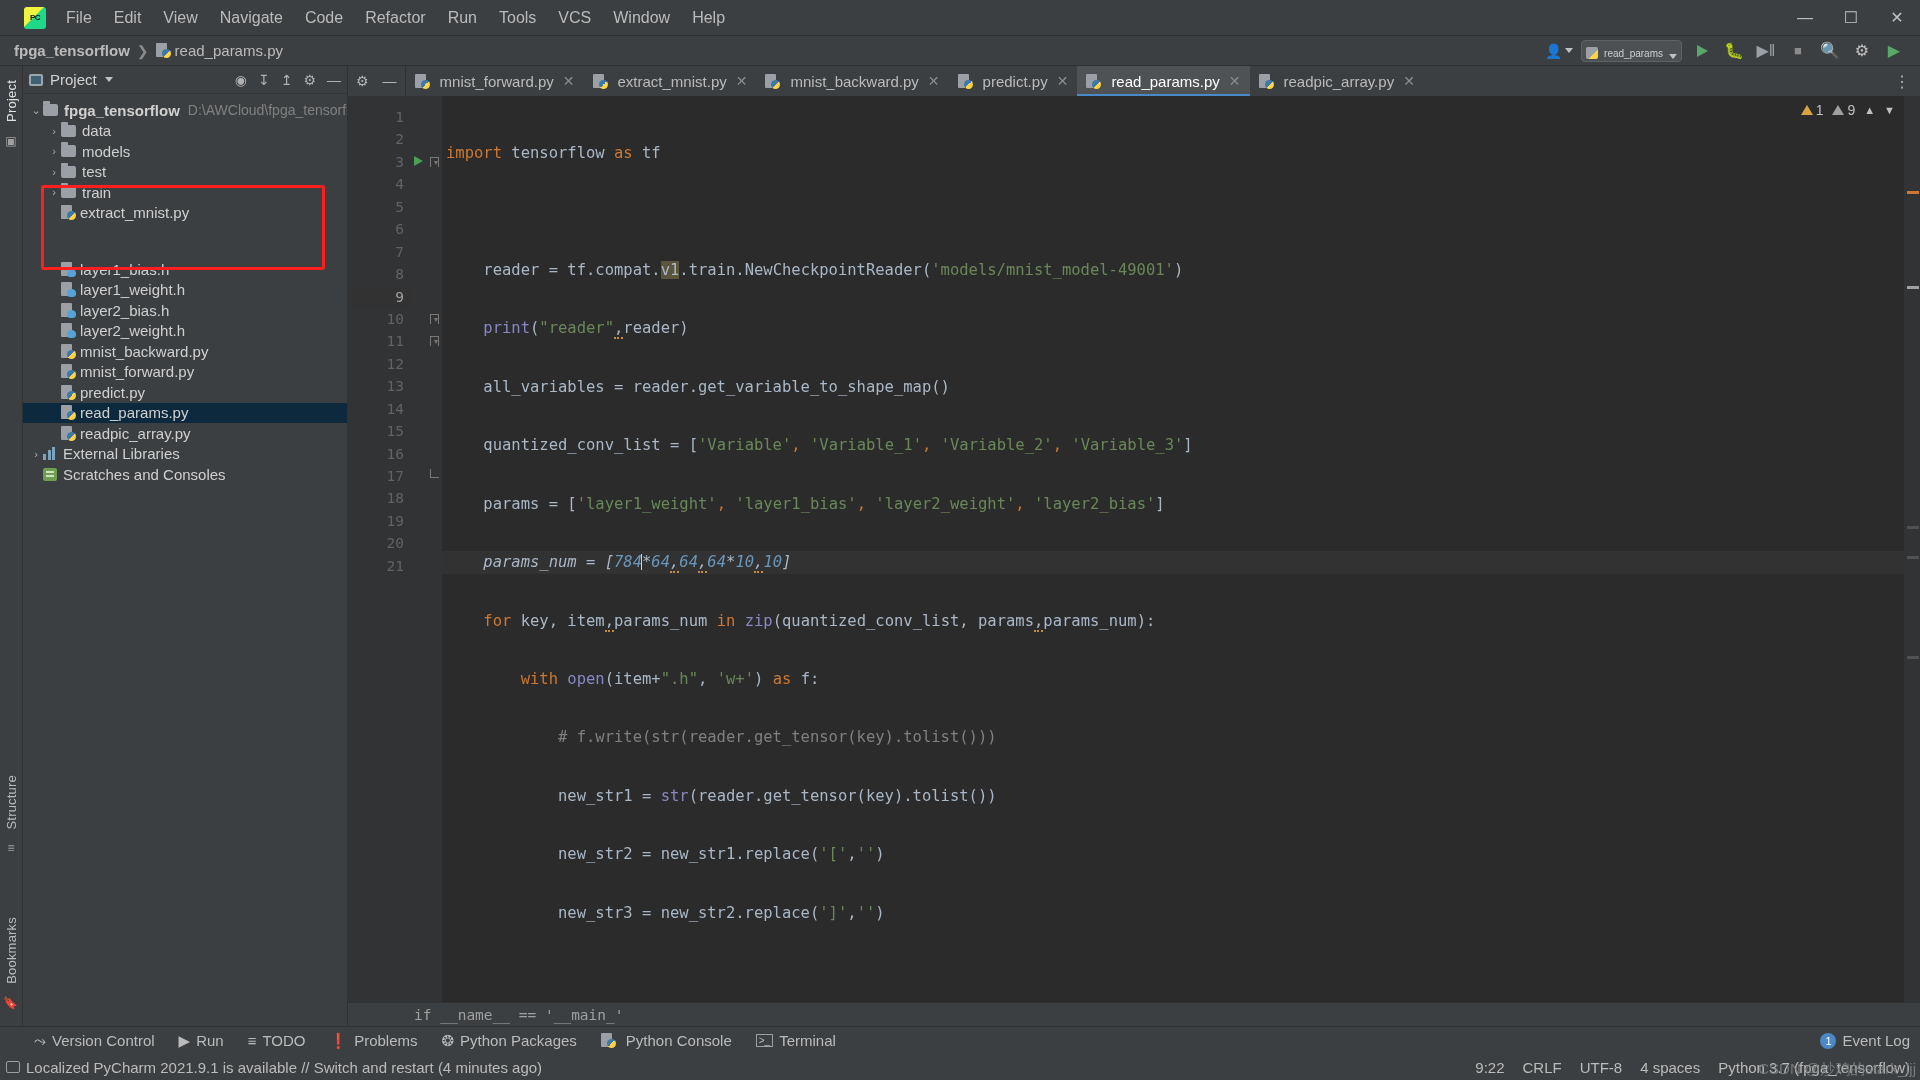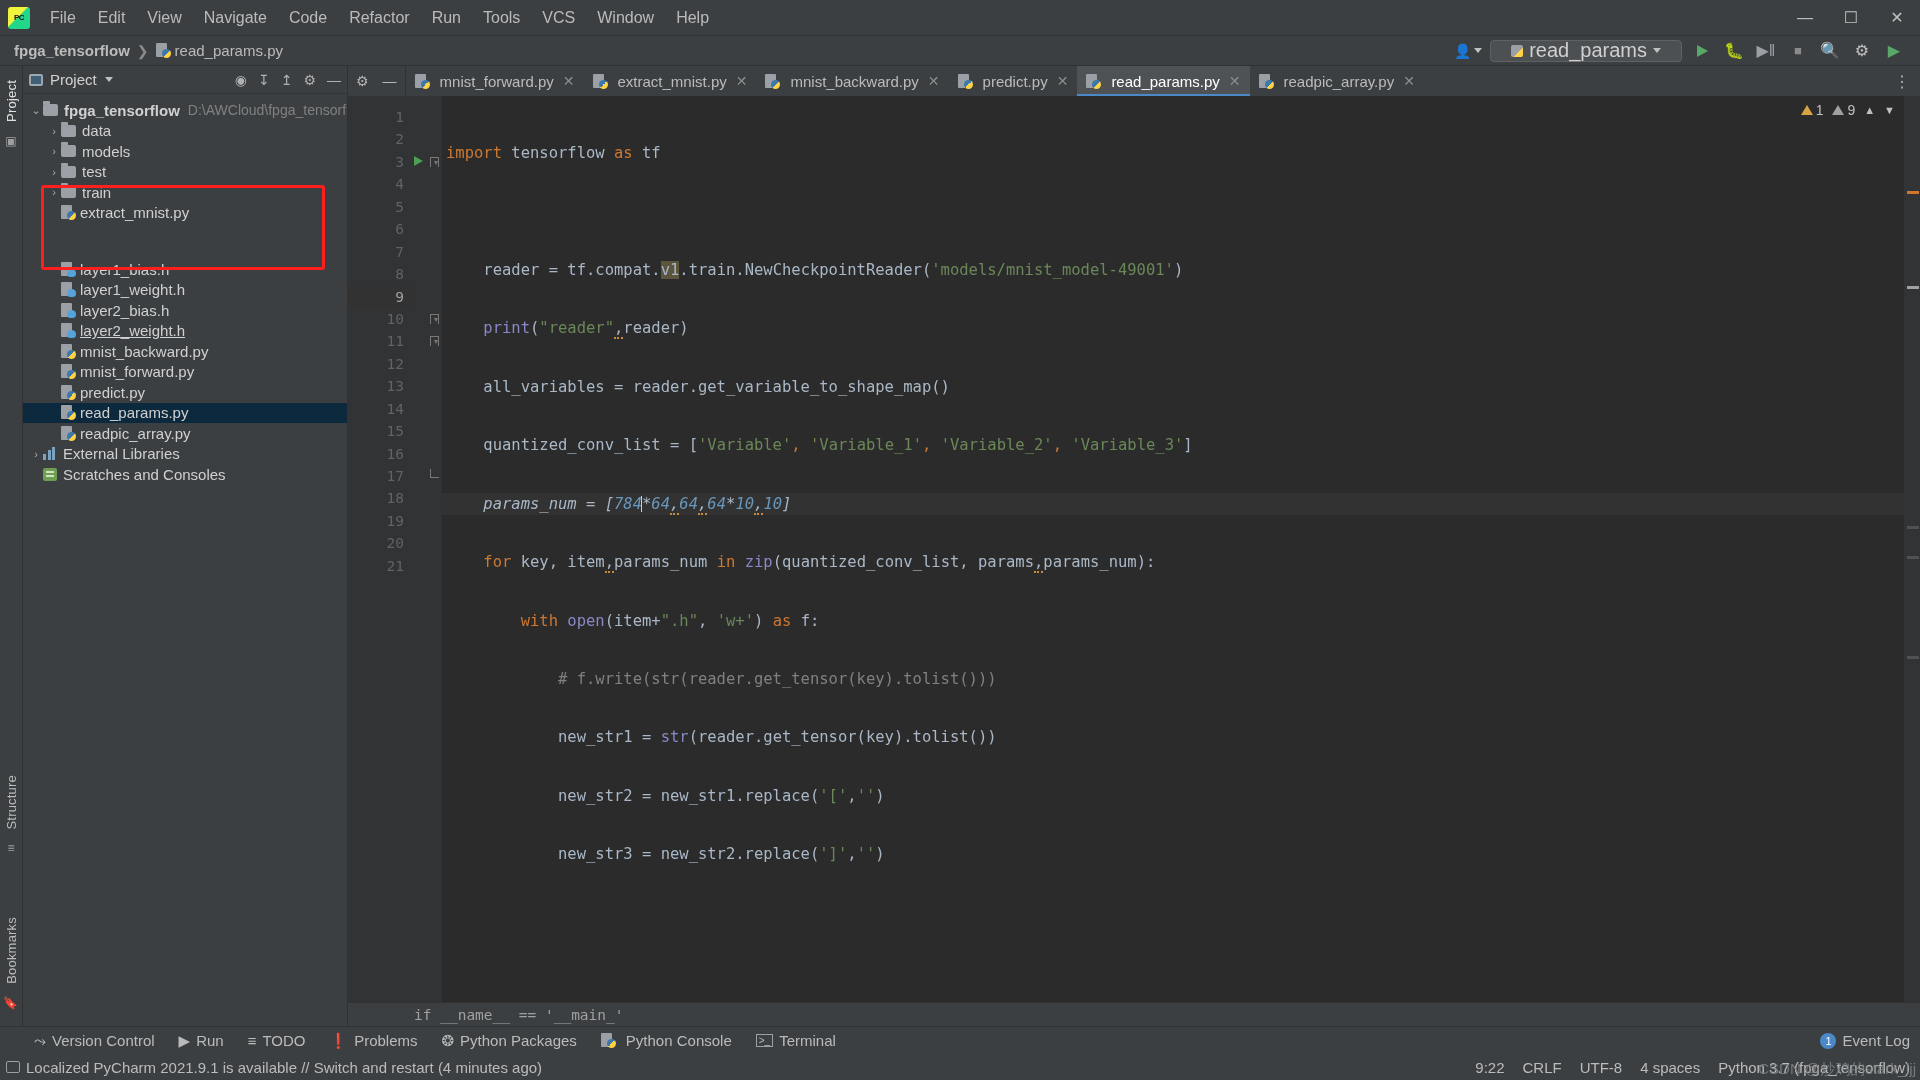--- a/index.html
+++ b/index.html
@@ -12,21 +12,21 @@
     -webkit-font-smoothing:antialiased;
   }
   .app { width:1920px; height:1080px; display:flex; flex-direction:column; position:relative; }
 
   
   .titlebar {
     height:36px; background:#3c3f41; display:flex; align-items:center;
     border-bottom:1px solid #2f3133; flex:none; position:relative;
   }
   .pc-logo {
-    width:22px; height:22px; margin-left:8px; margin-right:10px;
+    width:22px; height:22px; margin-left:24px; margin-right:10px;
     background:linear-gradient(135deg,#f0f43c 0%,#f0f43c 45%,#21d789 46%,#21d789 100%);
     border-radius:3px; display:flex; align-items:center; justify-content:center;
     font-size:8px; font-weight:bold; color:#111; flex:none;
   }
   .pc-logo span { letter-spacing:-0.5px; }
   .menu { display:flex; align-items:center; gap:2px; }
   .menu-item {
     padding:4px 10px; font-size:16px; color:#bbbbbb; cursor:default; white-space:nowrap;
   }
   .win-title {
@@ -64,22 +64,22 @@
   .h-ico::before {
     content:""; position:absolute; left:0; top:0; width:11px; height:14px;
     background:#9aa0a6; border-radius:1px;
   }
   .h-ico::after {
     content:""; position:absolute; right:-1px; bottom:0px; width:9px; height:8px;
     background:#56a3d9; border-radius:50% 50% 40% 40%;
   }
   .nav-right { margin-left:auto; display:flex; align-items:center; gap:8px; padding-right:8px; }
   .runcfg {
-    display:flex; align-items:center; gap:6px; background:#4c5052; border:1px solid #5e6264;
-    border-radius:4px; padding:2px 20px; height:22px; font-size:20px; color:#cfcfcf;
+    display:flex; align-items:flex-end; gap:6px; background:#4c5052; border:1px solid #5e6264;
+    border-radius:4px; padding:2px 4px; height:22px; font-size:10px; color:#cfcfcf;
   }
   .runcfg .dot { width:12px; height:12px; border-radius:2px;
     background:linear-gradient(135deg,#9aa0a6 60%,#ffd343 61%); }
   .tri-down { width:0;height:0;border-left:4px solid transparent;border-right:4px solid transparent;border-top:5px solid #c0c0c0; }
   .icon-btn { width:24px;height:24px;display:flex;align-items:center;justify-content:center; }
   .run-tri { width:0;height:0;border-left:11px solid #59a869;border-top:6.5px solid transparent;border-bottom:6.5px solid transparent; }
   .avatar-ic { display:flex;align-items:center;gap:2px;color:#b7b7b7;font-size:14px; }
 
   
   .body { flex:1; display:flex; min-height:0; }
@@ -347,21 +347,21 @@
           <div class="row" style="padding-left: 24px;">
             <span class="chev"></span>
             <span class="h-ico"></span>
             <span class="label">layer1_weight.h</span>
           </div>
           <div class="row" style="padding-left: 24px; align-items: center;">
             <span class="chev"></span>
             <span class="h-ico"></span>
             <span class="label">layer2_bias.h</span>
           </div>
-          <div class="row" style="padding-left: 24px; text-decoration: underline;">
+          <div class="row" style="padding-left: 24px;">
             <span class="chev"></span>
             <span class="h-ico"></span>
             <span class="label">layer2_weight.h</span>
           </div>
           <div class="row" style="padding-left: 24px;">
             <span class="chev"></span>
             <span class="py-ico"></span>
             <span class="label">mnist_backward.py</span>
           </div>
           <div class="row" style="padding-left: 24px;">
@@ -496,20 +496,21 @@
                 <span class="foldend"></span>
               </div>
           </div>
           <div class="code">
             <div class="line"><span class="kw">import</span> tensorflow <span class="kw">as</span> tf</div>
             <div class="line"></div>
             <div class="line">    reader = tf.compat.<span class="sel-hl">v1</span>.train.NewCheckpointReader(<span class="str">'models/mnist_model-49001'</span>)</div>
             <div class="line">    <span class="bi">print</span>(<span class="str">"reader"</span><span class="typo">,</span>reader)</div>
             <div class="line">    all_variables = reader.get_variable_to_shape_map()</div>
             <div class="line">    quantized_conv_list = [<span class="str">'Variable'</span><span class="kw">,</span> <span class="str">'Variable_1'</span><span class="kw">,</span> <span class="str">'Variable_2'</span><span class="kw">,</span> <span class="str">'Variable_3'</span>]</div>
+            <div class="line">    params = [<span class="str">'layer1_weight'</span><span class="kw">,</span> <span class="str">'layer1_bias'</span><span class="kw">,</span> <span class="str">'layer2_weight'</span><span class="kw">,</span> <span class="str">'layer2_bias'</span>]</div>
             <div class="line cur">    params_num = [<span class="num">784</span><span class="caret"></span>*<span class="num">64</span><span class="typo">,</span><span class="num">64</span><span class="typo">,</span><span class="num">64</span>*<span class="num">10</span><span class="typo">,</span><span class="num">10</span>]</div>
             <div class="line">    <span class="kw">for</span> key, item<span class="typo">,</span>params_num <span class="kw">in</span> <span class="bi">zip</span>(quantized_conv_list, params<span class="typo">,</span>params_num):</div>
             <div class="line">        <span class="kw">with</span> <span class="bi">open</span>(item+<span class="str">".h"</span>, <span class="str">'w+'</span>) <span class="kw">as</span> f:</div>
             <div class="line">            <span class="cmt"># f.write(str(reader.get_tensor(key).tolist()))</span></div>
             <div class="line">            new_str1 = <span class="bi">str</span>(reader.get_tensor(key).tolist())</div>
             <div class="line">            new_str2 = new_str1.replace(<span class="str">'['</span>,<span class="str">''</span>)</div>
             <div class="line">            new_str3 = new_str2.replace(<span class="str">']'</span>,<span class="str">''</span>)</div>
             
             
             

